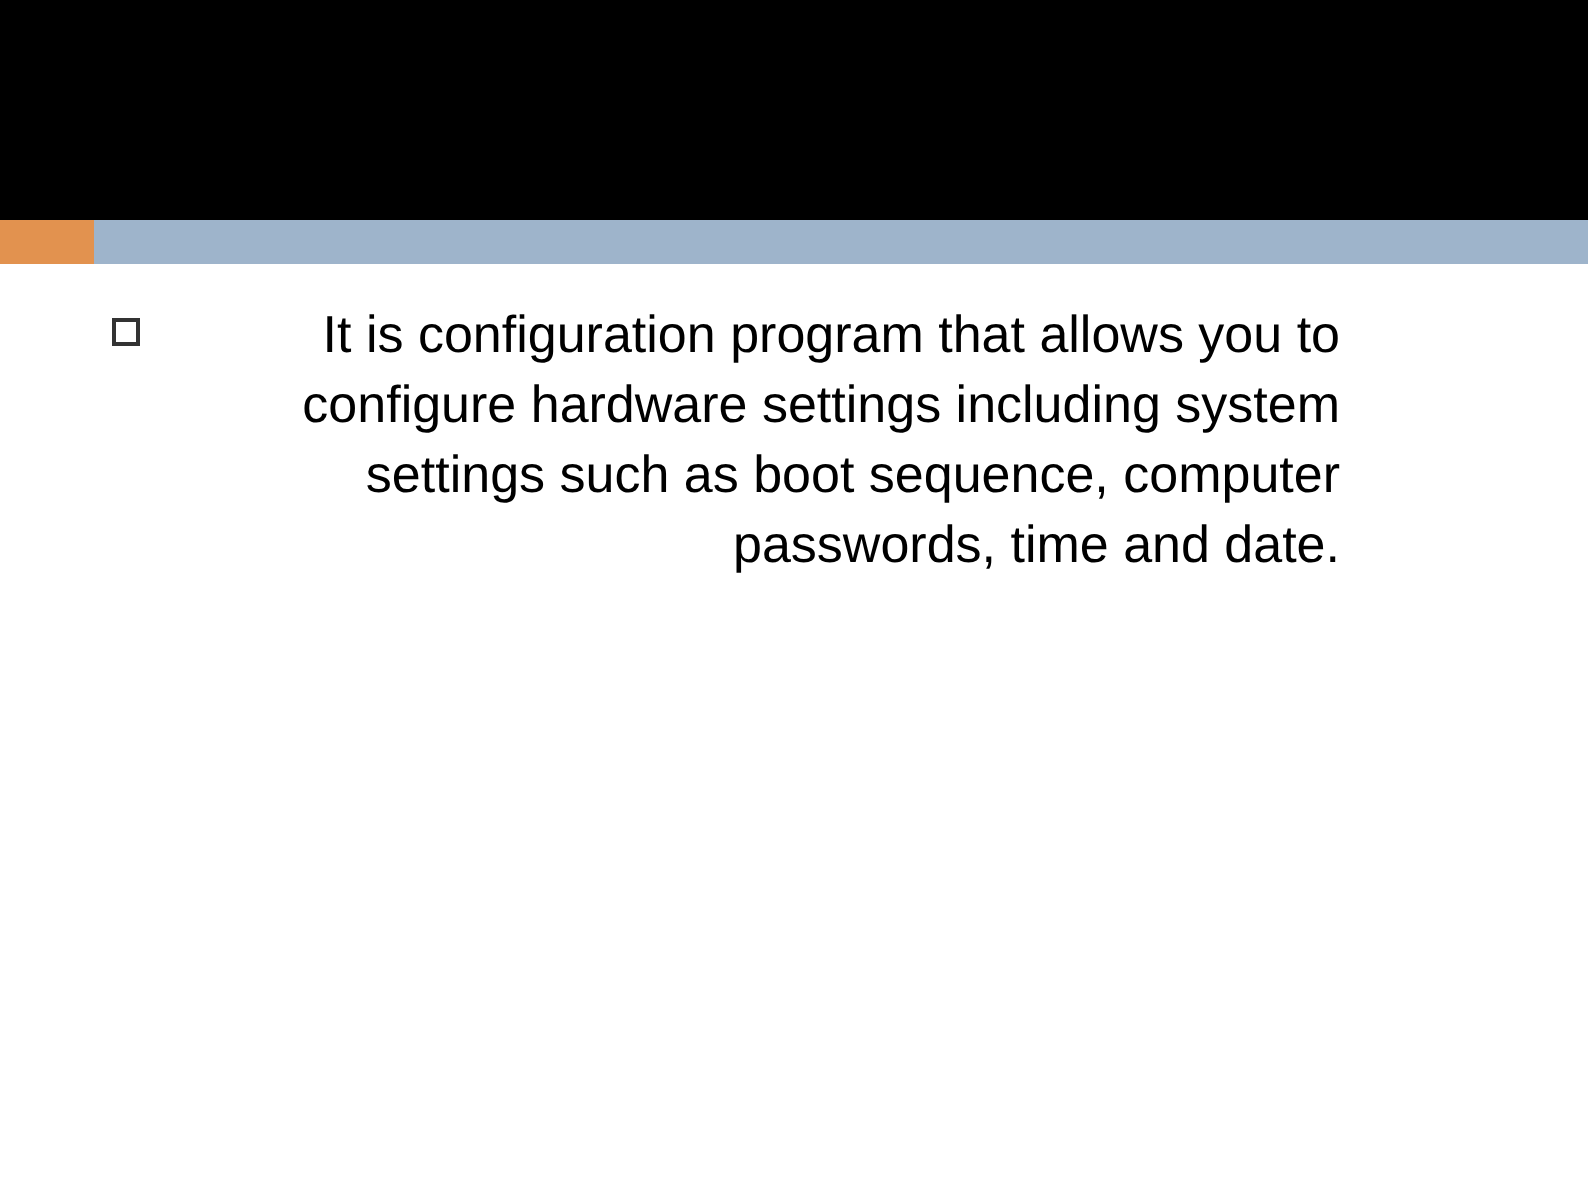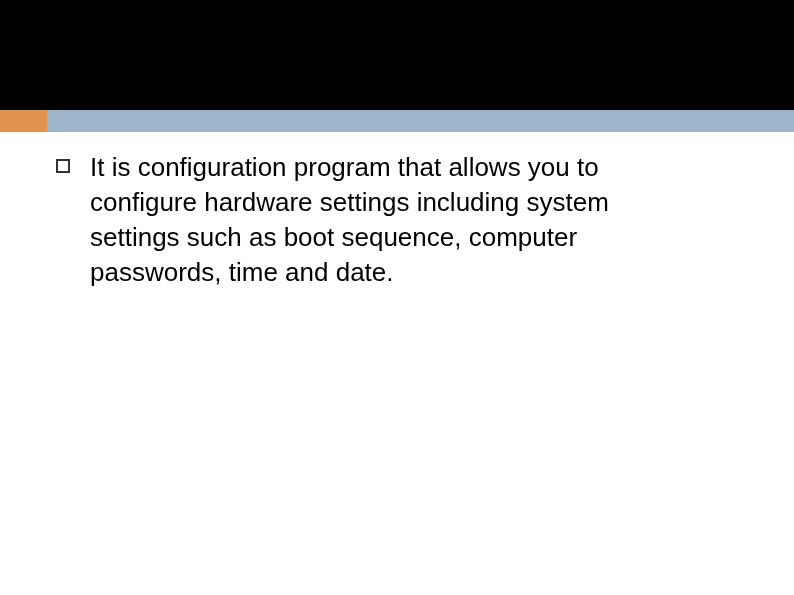--- a/index.html
+++ b/index.html
@@ -41,20 +41,21 @@
     }
     .content {
       position: absolute;
       top: 150px;
       left: 56px;
       width: 700px;
     }
     .bullet-row {
       display: flex;
       align-items: flex-start;
+      text-align: right;
     }
     .bullet {
       width: 14px;
       height: 14px;
       border: 2px solid #333333;
       margin-top: 9px;
       margin-right: 20px;
       flex-shrink: 0;
     }
     .bullet-text {

